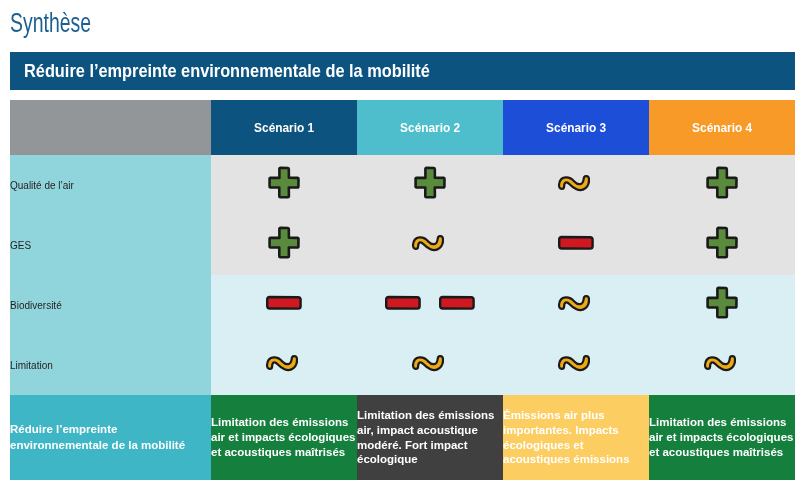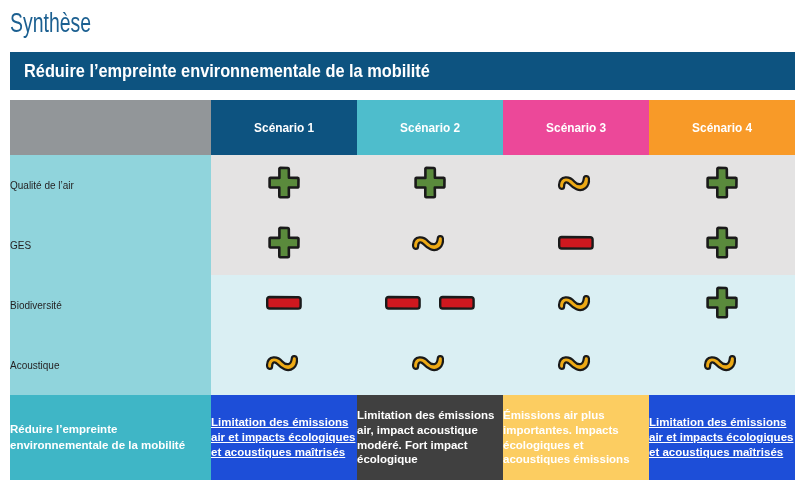--- a/index.html
+++ b/index.html
@@ -77,21 +77,21 @@
   .hdr-corner { background: #929699; }
   .hdr-cell {
     text-align: center;
     color: #ffffff;
     font-size: 13.5px;
     font-weight: bold;
     border-left: 2px solid #ffffff;
   }
   .hdr-sc1 { background: #0d5380; }
   .hdr-sc2 { background: #4ebdcc; }
-  .hdr-sc3 { background: #ec4899; }
+  .hdr-sc3 { background: #1d4ed8; }
   .hdr-sc4 { background: #f89a28; }
   .hdr-cell .hdr-text {
     display: inline-block;
     transform: scaleX(0.88);
   }
 
   
   .crit-row { height: 60px; }
   .crit-label {
     background: #90d4dc;
@@ -137,21 +137,21 @@
     color: #ffffff;
     font-size: 11.5px;
     font-weight: bold;
     line-height: 1.3;
     padding: 6px 7px 6px 8px;
     vertical-align: top;
     border-left: 2px solid #ffffff;
     border-top: 3px solid #ffffff;
     box-sizing: border-box;
   }
-  .sum-green  { background: #1d4ed8; text-decoration: underline; }
+  .sum-green  { background: #15803d; }
   .sum-red    { background: #404040; }
   .sum-yellow { background: #fccd61; }
 </style>
 </head>
 <body>
 
 <div id="page-title">Synthèse</div>
 
 <div id="banner">
   <span class="banner-text">Réduire l’empreinte environnementale de la mobilité</span>
@@ -249,21 +249,21 @@
                 <path d="M3.0 15.0 Q3.4 8.0 9.5 7.4 Q14.4 7.0 18.3 11.4 Q21.3 14.7 24.3 14.1 Q27.2 13.5 27.8 8.3 Q28.0 6.4 30.0 6.2 Q32.4 6.0 32.9 8.4 Q33.6 14.8 29.5 18.2 Q25.3 21.6 20.5 19.3 Q16.6 17.4 13.6 14.2 Q11.2 11.7 9.6 12.5 Q8.2 13.2 8.1 16.4 Q8.1 18.8 5.7 18.9 Q3.1 19.0 3.0 15.0 Z" fill="#eeaa15" stroke="#1a1a1a" stroke-width="2.2" stroke-linejoin="round"></path>
               </svg></span>
           </span></td>
         <td class="crit-cell bg-cyan"><span class="icon-wrap">
             <span><svg width="34" height="34" viewBox="0 0 34 34" aria-hidden="true">
                 <path d="M12.4 2.6 Q12.6 1.9 13.4 1.9 L20.9 2.0 Q21.8 2.1 21.8 3.0 L21.9 11.8 L30.6 11.9 Q31.6 12.0 31.5 13.0 L31.4 20.6 Q31.3 21.6 30.4 21.5 L21.8 21.5 L21.9 30.3 Q21.9 31.3 20.9 31.3 L13.2 31.2 Q12.3 31.2 12.3 30.2 L12.3 21.5 L3.5 21.4 Q2.5 21.4 2.6 20.4 L2.6 12.8 Q2.6 11.8 3.6 11.9 L12.4 11.9 Z" fill="#5a8a3c" stroke="#1a1a1a" stroke-width="2.6" stroke-linejoin="round"></path>
               </svg></span>
           </span></td>
       </tr>
       <tr class="crit-row">
-        <td class="crit-label">Acoustique</td>
+        <td class="crit-label">Limitation</td>
         <td class="crit-cell bg-cyan"><span class="icon-wrap">
             <span><svg width="40" height="26" viewBox="0 0 40 26" aria-hidden="true">
                 <path d="M3.0 15.0 Q3.4 8.0 9.5 7.4 Q14.4 7.0 18.3 11.4 Q21.3 14.7 24.3 14.1 Q27.2 13.5 27.8 8.3 Q28.0 6.4 30.0 6.2 Q32.4 6.0 32.9 8.4 Q33.6 14.8 29.5 18.2 Q25.3 21.6 20.5 19.3 Q16.6 17.4 13.6 14.2 Q11.2 11.7 9.6 12.5 Q8.2 13.2 8.1 16.4 Q8.1 18.8 5.7 18.9 Q3.1 19.0 3.0 15.0 Z" fill="#eeaa15" stroke="#1a1a1a" stroke-width="2.2" stroke-linejoin="round"></path>
               </svg></span>
           </span></td>
         <td class="crit-cell bg-cyan"><span class="icon-wrap">
             <span><svg width="40" height="26" viewBox="0 0 40 26" aria-hidden="true">
                 <path d="M3.0 15.0 Q3.4 8.0 9.5 7.4 Q14.4 7.0 18.3 11.4 Q21.3 14.7 24.3 14.1 Q27.2 13.5 27.8 8.3 Q28.0 6.4 30.0 6.2 Q32.4 6.0 32.9 8.4 Q33.6 14.8 29.5 18.2 Q25.3 21.6 20.5 19.3 Q16.6 17.4 13.6 14.2 Q11.2 11.7 9.6 12.5 Q8.2 13.2 8.1 16.4 Q8.1 18.8 5.7 18.9 Q3.1 19.0 3.0 15.0 Z" fill="#eeaa15" stroke="#1a1a1a" stroke-width="2.2" stroke-linejoin="round"></path>
               </svg></span>
           </span></td>

